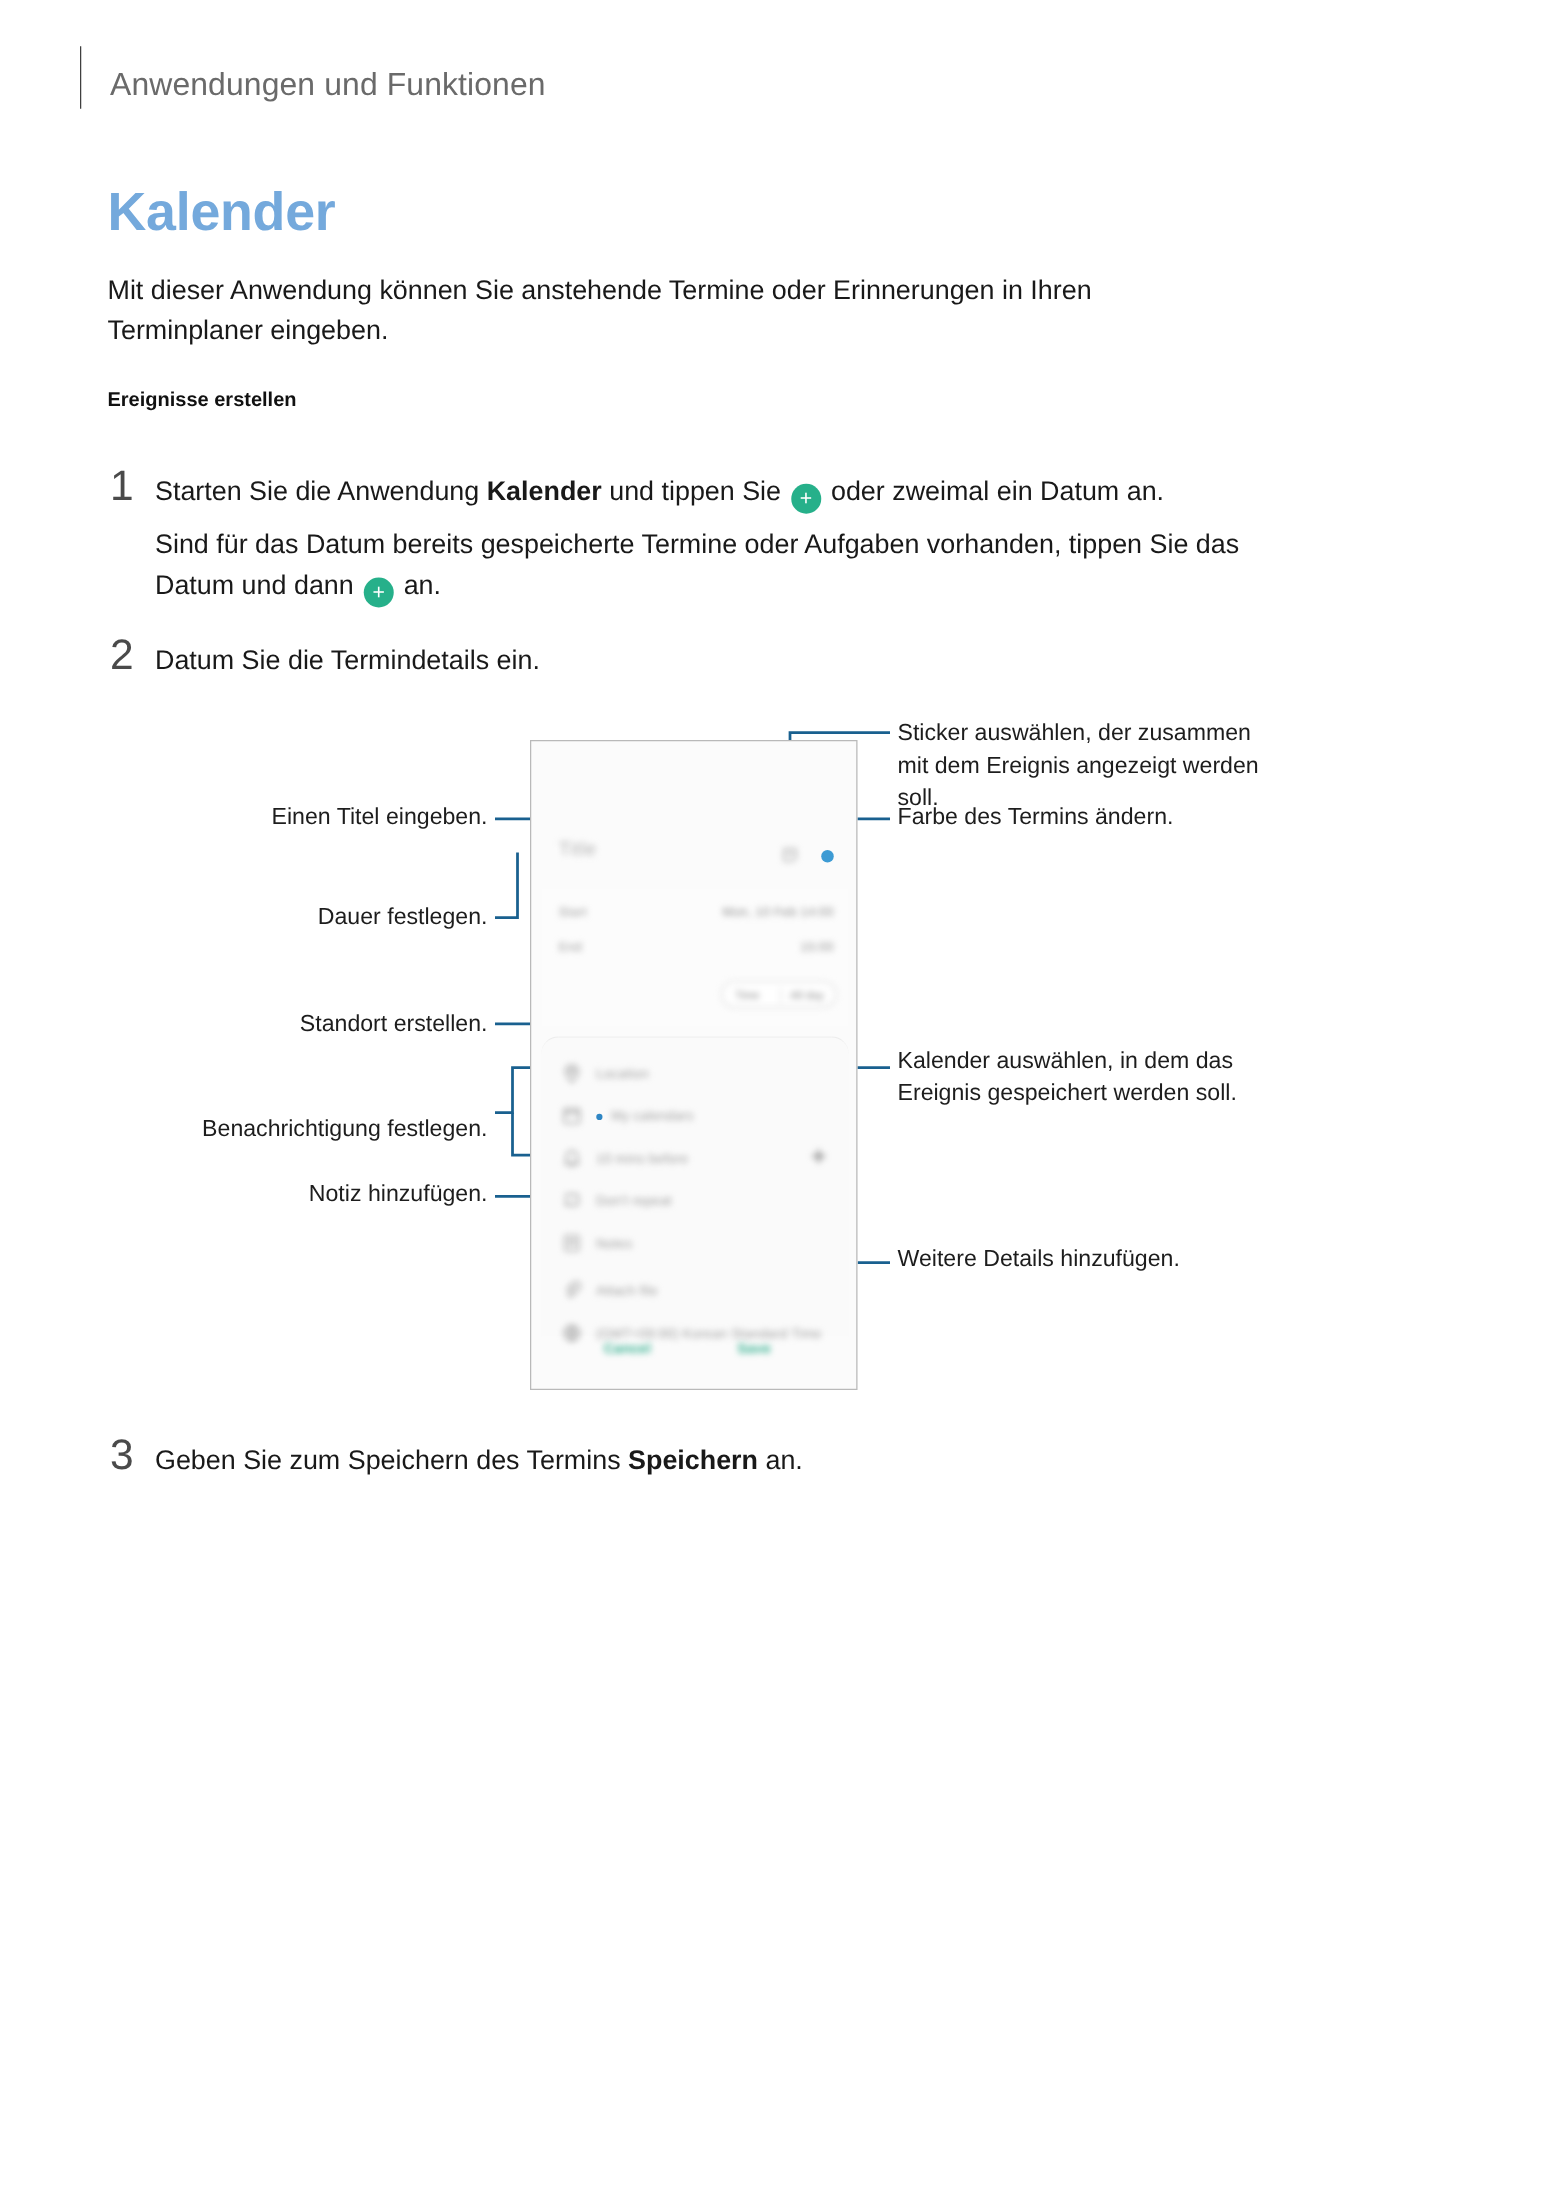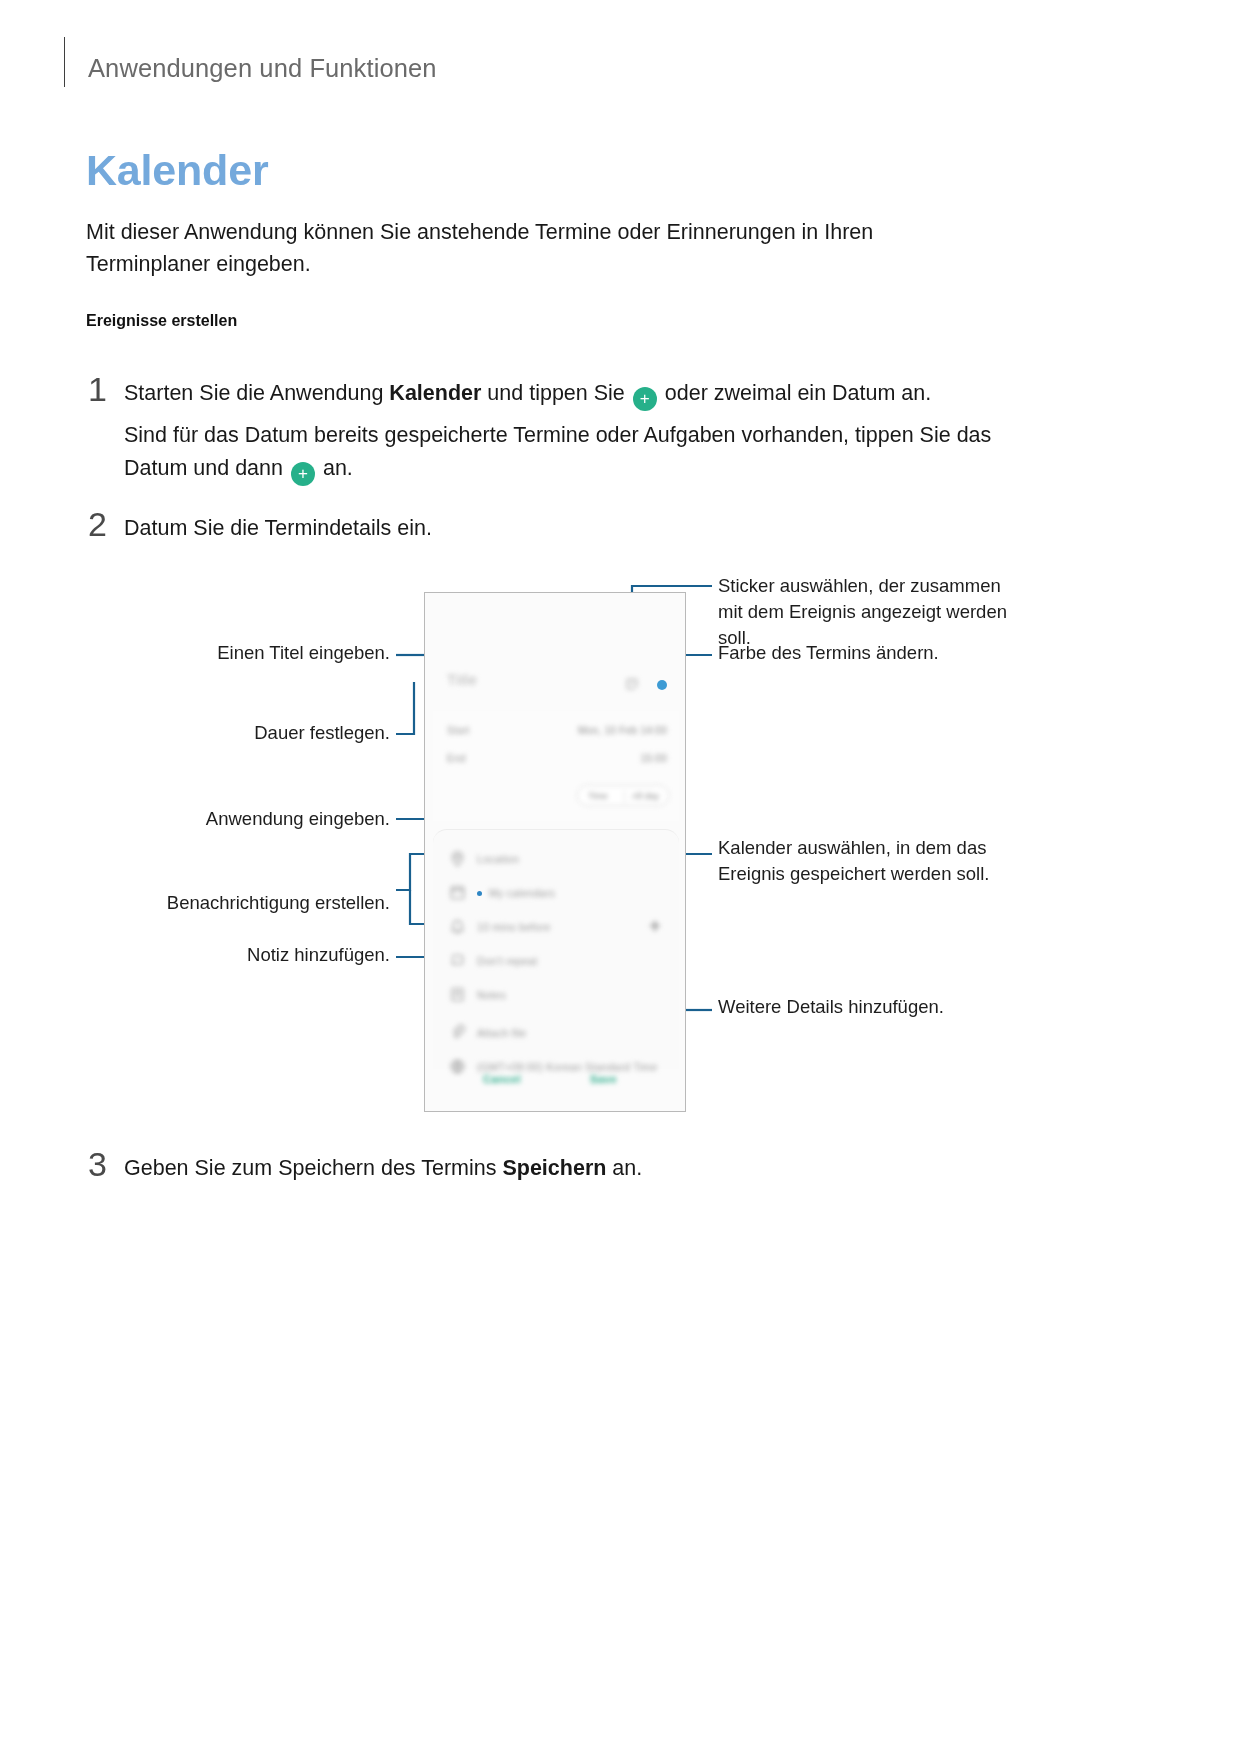--- a/index.html
+++ b/index.html
@@ -441,22 +441,22 @@
       </div>
 
       <div class="mk-actions">
         <span class="mk-cancel blur">Cancel</span>
         <span class="mk-save blur">Save</span>
       </div>
     </div>
 
     <div class="co co-l co-title">Einen Titel eingeben.</div>
     <div class="co co-l co-duration">Dauer festlegen.</div>
-    <div class="co co-l co-location">Anwendung eingeben.</div>
-    <div class="co co-l co-notify">Benachrichtigung erstellen.</div>
+    <div class="co co-l co-location">Standort erstellen.</div>
+    <div class="co co-l co-notify">Benachrichtigung festlegen.</div>
     <div class="co co-l co-note">Notiz hinzufügen.</div>
 
     <div class="co co-r co-sticker">Sticker auswählen, der zusammen mit dem Ereignis angezeigt werden soll.</div>
     <div class="co co-r co-color">Farbe des Termins ändern.</div>
     <div class="co co-r co-calendar">Kalender auswählen, in dem das Ereignis gespeichert werden soll.</div>
     <div class="co co-r co-details">Weitere Details hinzufügen.</div>
   </div>
 
   <div class="step-num step3-num">3</div>
   <div class="step-body step3-l1">

